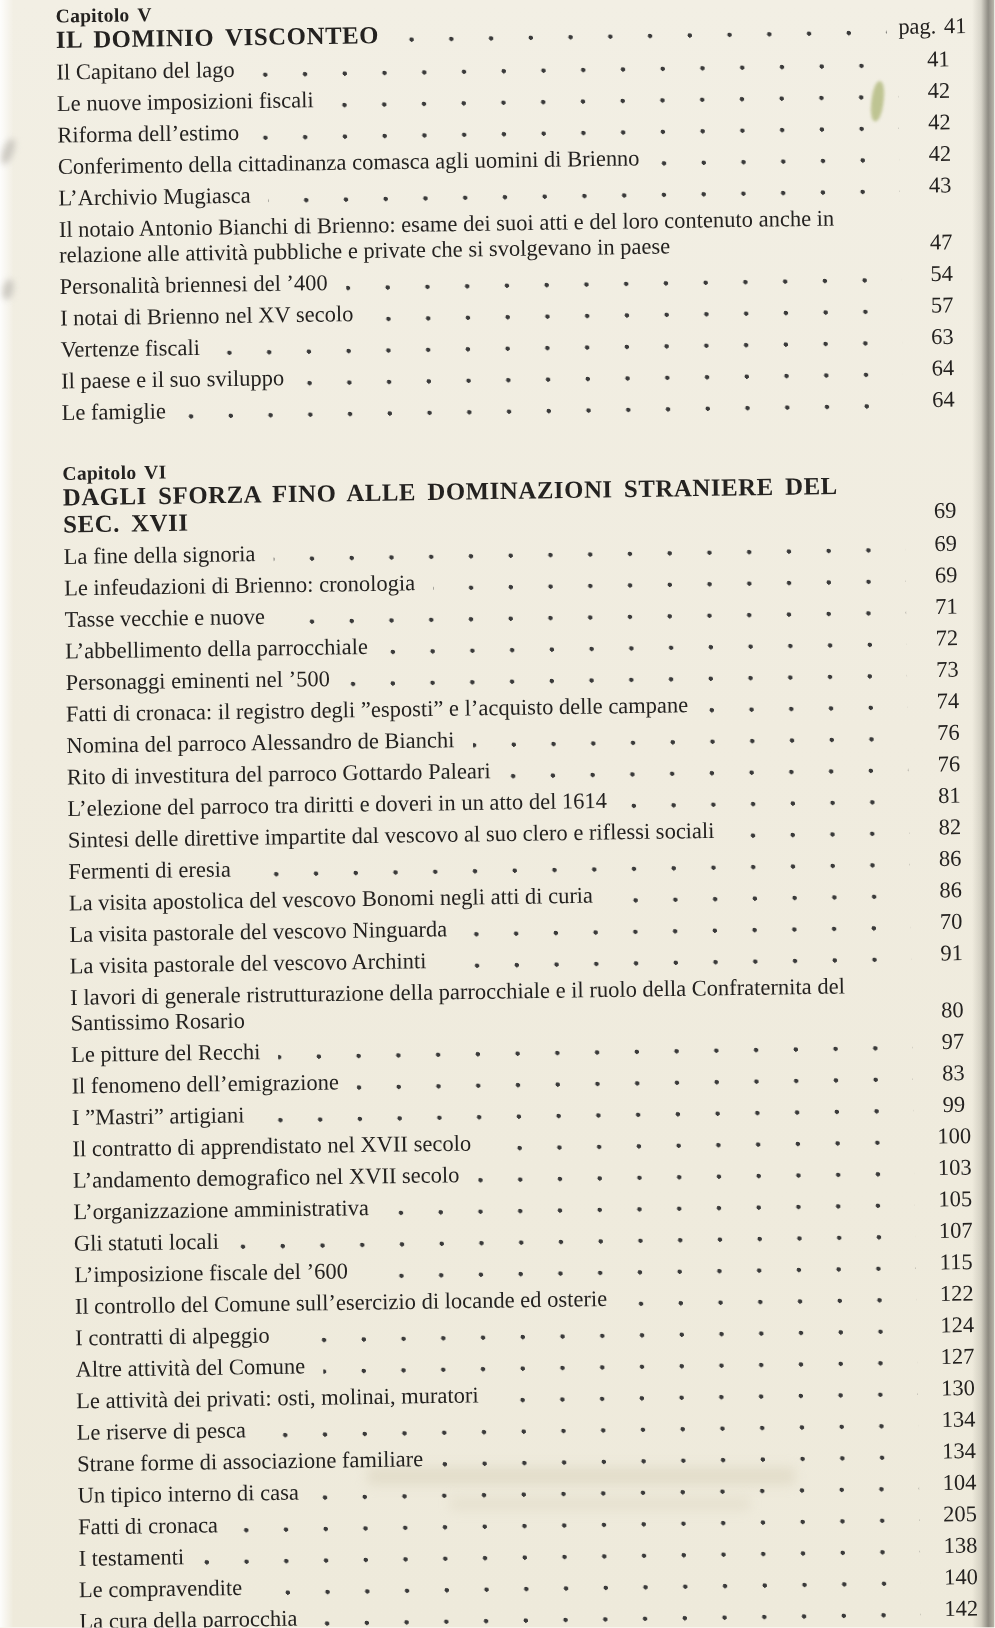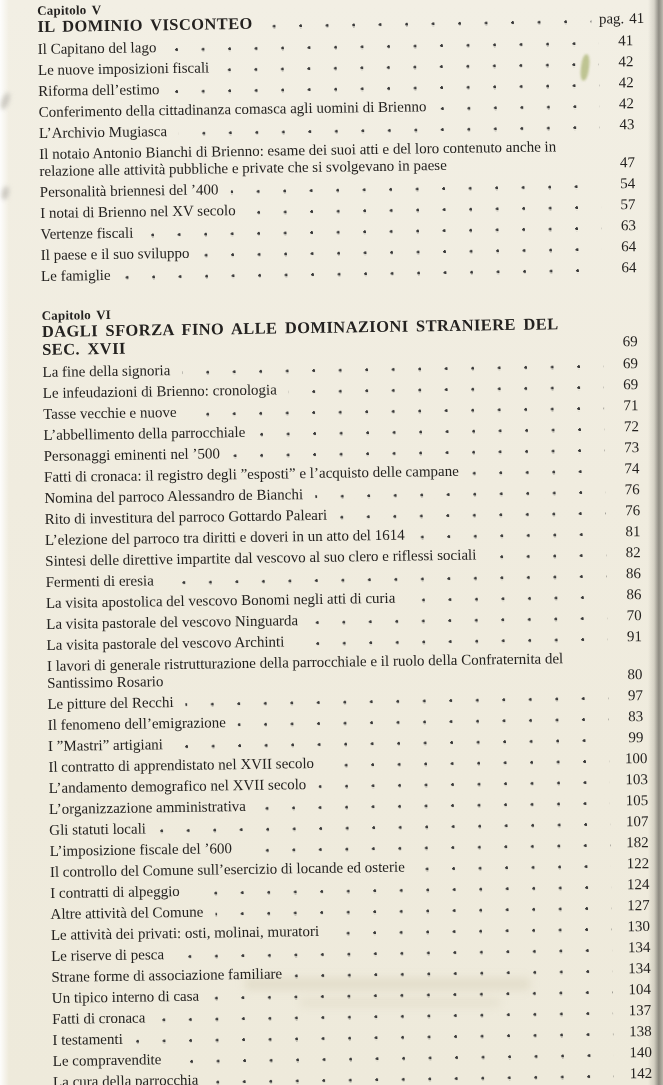--- a/index.html
+++ b/index.html
@@ -270,21 +270,21 @@
 
   <div class="row">
     <span class="txt">Gli statuti locali</span>
     <span class="dots"></span>
     <span class="pnum">107</span>
   </div>
 
   <div class="row">
     <span class="txt">L’imposizione fiscale del ’600</span>
     <span class="dots"></span>
-    <span class="pnum">182</span>
+    <span class="pnum">115</span>
   </div>
 
   <div class="row">
     <span class="txt">Il controllo del Comune sull’esercizio di locande ed osterie</span>
     <span class="dots"></span>
     <span class="pnum">122</span>
   </div>
 
   <div class="row">
     <span class="txt">I contratti di alpeggio</span>
@@ -318,21 +318,21 @@
 
   <div class="row">
     <span class="txt">Un tipico interno di casa</span>
     <span class="dots"></span>
     <span class="pnum">104</span>
   </div>
 
   <div class="row">
     <span class="txt">Fatti di cronaca</span>
     <span class="dots"></span>
-    <span class="pnum">137</span>
+    <span class="pnum">205</span>
   </div>
 
   <div class="row">
     <span class="txt">I testamenti</span>
     <span class="dots"></span>
     <span class="pnum">138</span>
   </div>
 
   <div class="row">
     <span class="txt">Le compravendite</span>

